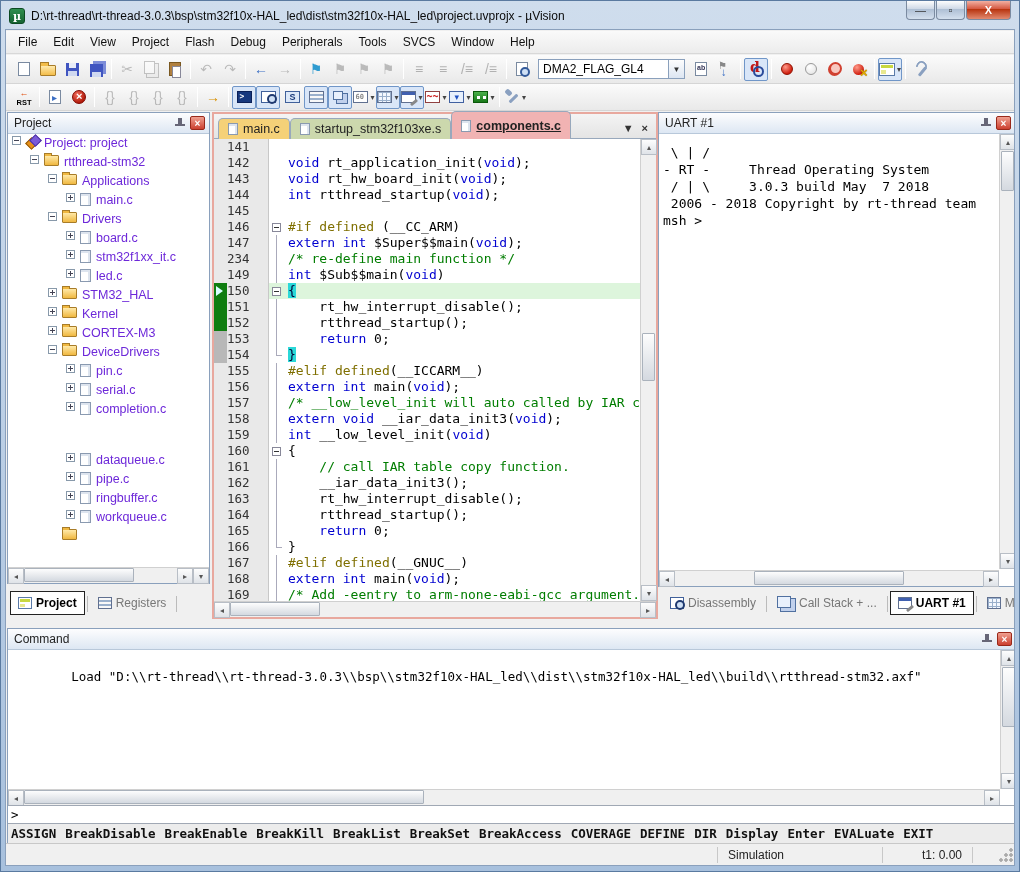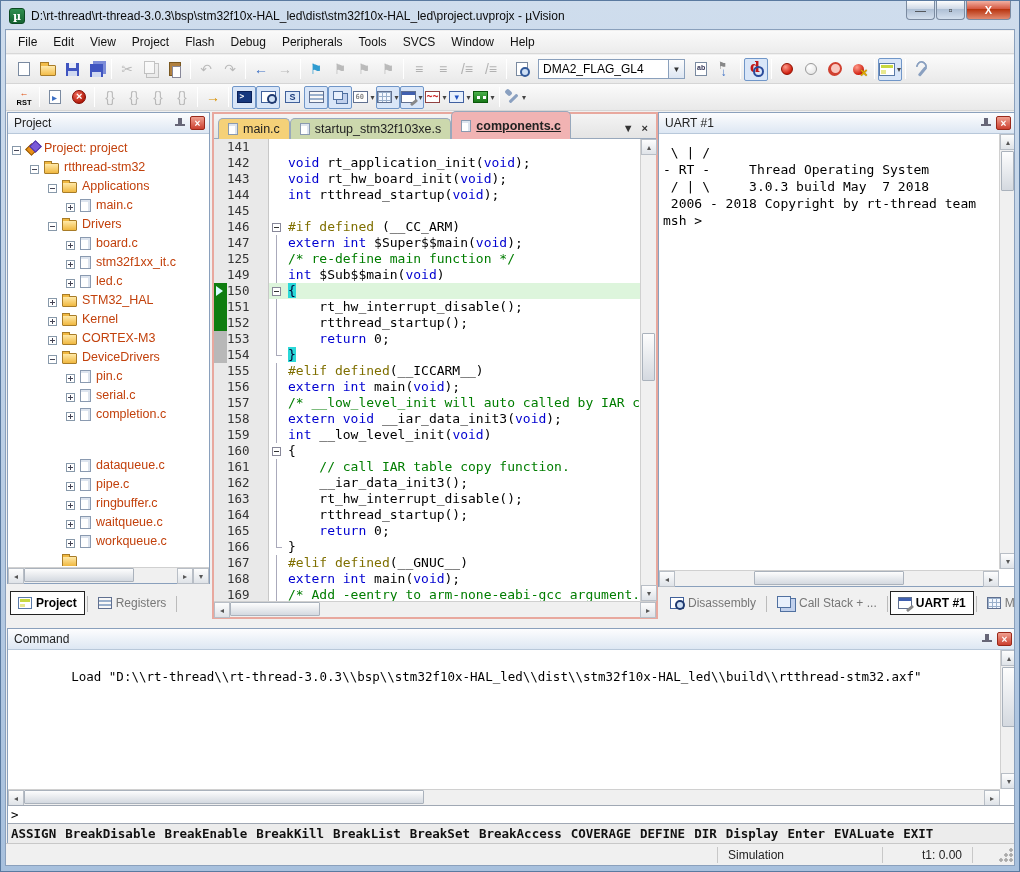--- a/index.html
+++ b/index.html
@@ -148,21 +148,21 @@
   .phead .sp { flex:1; }
   .pin { width:12px; height:13px; position:relative; margin-right:4px; }
   .pin::before { content:""; position:absolute; left:4px; top:1px; width:4px; height:6px; background:#667; }
   .pin::after { content:""; position:absolute; left:1px; top:7px; width:10px; height:2px; background:#667;
     box-shadow:4px 2px 0 -1.2px #667; }
   .xbox { width:15px; height:14px; background:linear-gradient(#f0a090,#cc4030); border:1px solid #99281a;
     border-radius:2px; color:#fff; font:bold 10px "Liberation Sans"; display:flex; align-items:center;
     justify-content:center; }
   
   #tree { position:absolute; left:0; right:0; top:21px; bottom:17px; overflow:hidden; background:#fff; padding-top:2px; }
-  .trow { height:19px; display:flex; align-items:flex-end; white-space:nowrap; font-size:12.5px; color:#c2410c; }
+  .trow { height:19px; display:flex; align-items:flex-start; white-space:nowrap; font-size:12.5px; color:#6d28d9; }
   .exp { width:9px; height:9px; border:1px solid #8899aa; background:#fff; flex:none;
     position:relative; margin-right:5px; }
   .exp::before { content:""; position:absolute; left:1px; top:3px; width:5px; height:1px; background:#445; }
   .exp.plus::after { content:""; position:absolute; left:3px; top:1px; width:1px; height:5px; background:#445; }
   .exp.none { visibility:hidden; }
   .t-folder { width:15px; height:11px; background:linear-gradient(#ffe9a8,#f0b840); border:1px solid #a87c28;
     border-radius:1px; position:relative; margin-right:5px; flex:none; }
   .t-folder::before { content:""; position:absolute; left:-1px; top:-3px; width:6px; height:2px;
     background:#f0b840; border:1px solid #a87c28; border-bottom:none; }
   .t-file { width:11px; height:13px; background:#fff; border:1px solid #8a9ab0; margin-right:5px; flex:none;
@@ -555,25 +555,20 @@
             <span>pipe.c</span>
           </div>
           <div class="trow" style="padding-left: 58px;">
             <span class="exp plus"></span>
             <span class="t-file"></span>
             <span>ringbuffer.c</span>
           </div>
           <div class="trow" style="padding-left: 58px;">
             <span class="exp plus"></span>
             <span class="t-file"></span>
-            <span>waitqueue.c</span>
-          </div>
-          <div class="trow" style="padding-left: 58px;">
-            <span class="exp plus"></span>
-            <span class="t-file"></span>
             <span>workqueue.c</span>
           </div>
           <div class="trow" style="padding-left: 40px;">
             <span class="exp none"></span>
             <span class="t-folder"></span>
             <span></span>
           </div>
         </div>
       <div class="hscroll">
         <span class="sbtn">◂</span>
@@ -618,21 +613,21 @@
         </div>
       </div>
       <div id="code">
           <div class="cl"><span class="mark"></span><span class="num">141</span><span class="fold"></span><span class="ct"></span></div>
           <div class="cl"><span class="mark"></span><span class="num">142</span><span class="fold"></span><span class="ct"><span class="s-k">void </span><span class="s-t">rt_application_init(</span><span class="s-k">void</span><span class="s-t">);</span></span></div>
           <div class="cl"><span class="mark"></span><span class="num">143</span><span class="fold"></span><span class="ct"><span class="s-k">void </span><span class="s-t">rt_hw_board_init(</span><span class="s-k">void</span><span class="s-t">);</span></span></div>
           <div class="cl"><span class="mark"></span><span class="num">144</span><span class="fold"></span><span class="ct"><span class="s-k">int </span><span class="s-t">rtthread_startup(</span><span class="s-k">void</span><span class="s-t">);</span></span></div>
           <div class="cl"><span class="mark"></span><span class="num">145</span><span class="fold"></span><span class="ct"></span></div>
           <div class="cl"><span class="mark"></span><span class="num">146</span><span class="fold"><span class="fbox"></span></span><span class="ct"><span class="s-p">#if defined </span><span class="s-t">(__CC_ARM)</span></span></div>
           <div class="cl"><span class="mark"></span><span class="num">147</span><span class="fold fmid"></span><span class="ct"><span class="s-k">extern int </span><span class="s-t">$Super$$main(</span><span class="s-k">void</span><span class="s-t">);</span></span></div>
-          <div class="cl"><span class="mark"></span><span class="num">125</span><span class="fold fmid"></span><span class="ct"><span class="s-c">/* re-define main function */</span></span></div>
+          <div class="cl"><span class="mark"></span><span class="num">234</span><span class="fold fmid"></span><span class="ct"><span class="s-c">/* re-define main function */</span></span></div>
           <div class="cl"><span class="mark"></span><span class="num">149</span><span class="fold fmid"></span><span class="ct"><span class="s-k">int </span><span class="s-t">$Sub$$main(</span><span class="s-k">void</span><span class="s-t">)</span></span></div>
           <div class="cl cur"><span class="mark a"></span><span class="num">150</span><span class="fold"><span class="fbox"></span></span><span class="ct"><span class="s-b">{</span></span></div>
           <div class="cl"><span class="mark g"></span><span class="num">151</span><span class="fold fmid"></span><span class="ct"><span class="s-t">    rt_hw_interrupt_disable();</span></span></div>
           <div class="cl"><span class="mark g"></span><span class="num">152</span><span class="fold fmid"></span><span class="ct"><span class="s-t">    rtthread_startup();</span></span></div>
           <div class="cl"><span class="mark x"></span><span class="num">153</span><span class="fold fmid"></span><span class="ct"><span class="s-t">    </span><span class="s-k">return</span><span class="s-t"> 0;</span></span></div>
           <div class="cl"><span class="mark x"></span><span class="num">154</span><span class="fold fend"></span><span class="ct"><span class="s-b">}</span></span></div>
           <div class="cl"><span class="mark"></span><span class="num">155</span><span class="fold fmid"></span><span class="ct"><span class="s-p">#elif defined</span><span class="s-t">(__ICCARM__)</span></span></div>
           <div class="cl"><span class="mark"></span><span class="num">156</span><span class="fold fmid"></span><span class="ct"><span class="s-k">extern int </span><span class="s-t">main(</span><span class="s-k">void</span><span class="s-t">);</span></span></div>
           <div class="cl"><span class="mark"></span><span class="num">157</span><span class="fold fmid"></span><span class="ct"><span class="s-c">/* __low_level_init will auto called by IAR cstartup */</span></span></div>
           <div class="cl"><span class="mark"></span><span class="num">158</span><span class="fold fmid"></span><span class="ct"><span class="s-k">extern void </span><span class="s-t">__iar_data_init3(</span><span class="s-k">void</span><span class="s-t">);</span></span></div>

